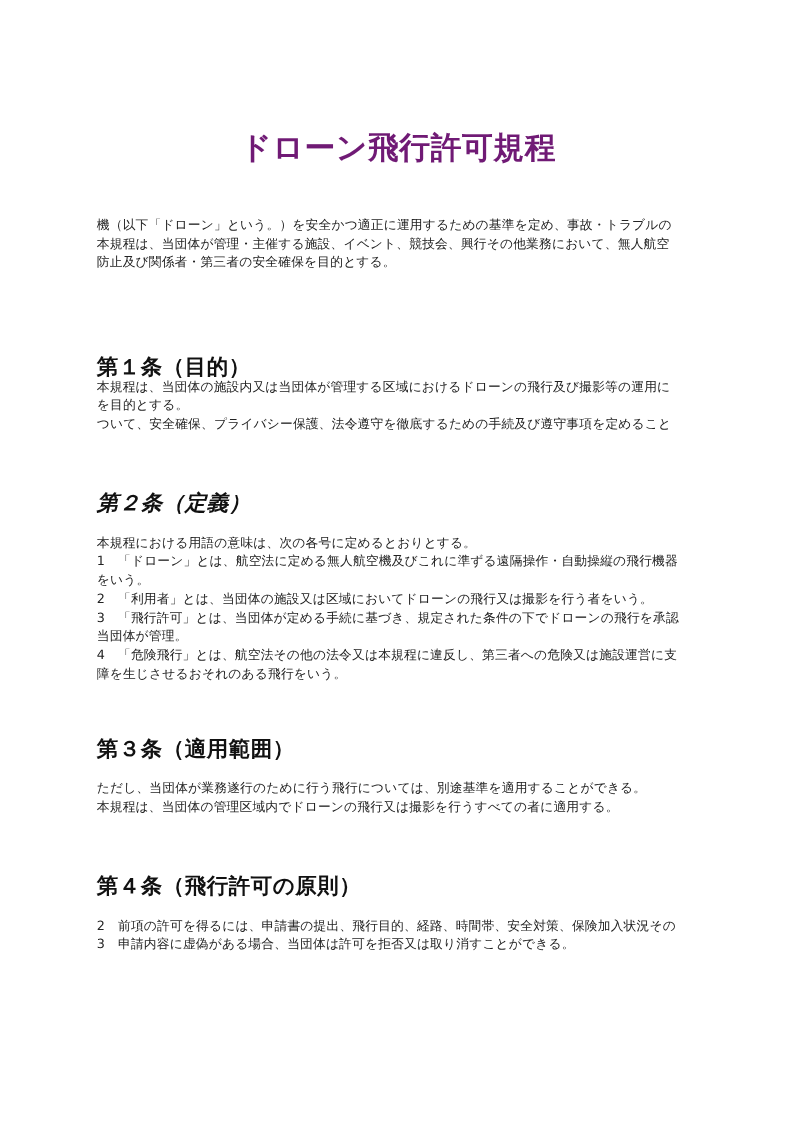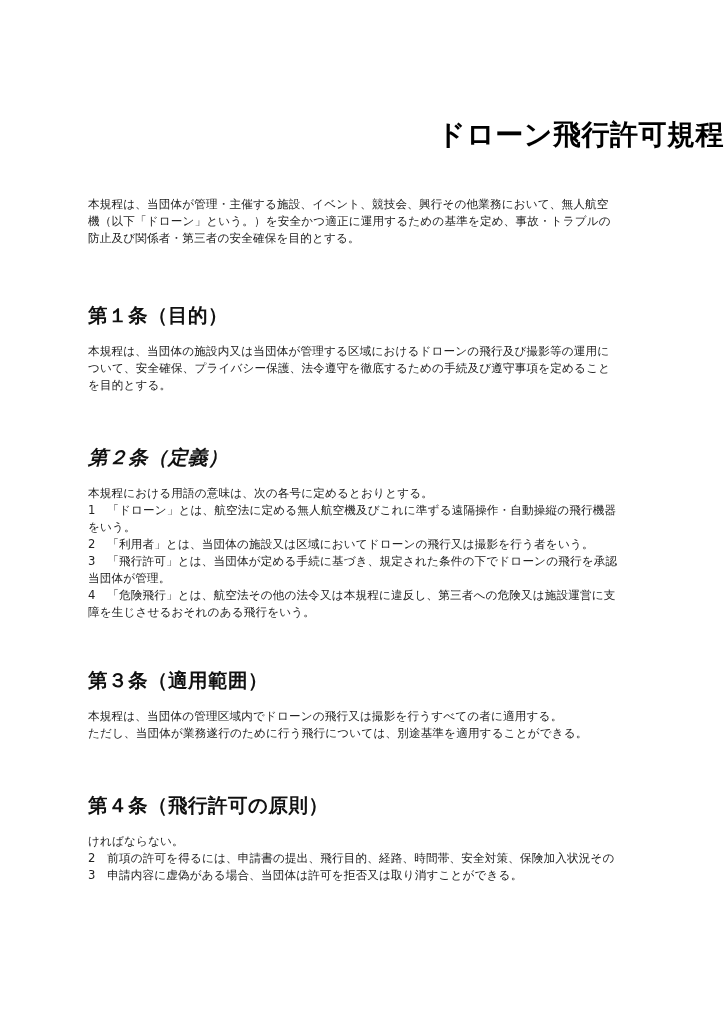--- a/index.html
+++ b/index.html
@@ -4,71 +4,70 @@
   <style>
     html, body { margin: 0; padding: 0; background: #ffffff; }
     body {
       width: 724px; height: 1024px; position: relative; overflow: hidden;
       font-family: "DejaVu Sans", "Liberation Sans", sans-serif;
       color: #1a1a1a;
     }
     .page { position: absolute; left: 0; top: 0; width: 724px; height: 1024px; }
     .title {
       position: absolute; left: 0; width: 724px; top: 116px;
-      text-align: right; font-size: 28px; font-weight: bold; letter-spacing: 0.5px;
-      color: #000000;
+      text-align: center; font-size: 28px; font-weight: bold; letter-spacing: 0.5px;
+      color: #701a75;
     }
     .block { position: absolute; left: 88px; width: 548px; }
     .para {
       font-size: 11.6px; line-height: 17px; margin: 0; color: #222;
       letter-spacing: 0.15px;
     }
     .heading {
       position: absolute; left: 88px; font-size: 19.5px; font-weight: bold; color: #111;
       letter-spacing: 0.5px;
     }
   </style>
 </head>
 <body>
 
 <div class="page">
 
   <div class="title">ドローン飛行許可規程</div>
 
   <div class="block" style="top:196px;">
+    <p class="para">機（以下「ドローン」という。）を安全かつ適正に運用するための基準を定め、事故・トラブルの</p>
     <p class="para">本規程は、当団体が管理・主催する施設、イベント、競技会、興行その他業務において、無人航空</p>
-    <p class="para">機（以下「ドローン」という。）を安全かつ適正に運用するための基準を定め、事故・トラブルの</p>
     <p class="para">防止及び関係者・第三者の安全確保を目的とする。</p>
   </div>
 
-  <div class="heading" style="top:302px;">第１条（目的）</div>
+  <div class="heading" style="top:320px;">第１条（目的）</div>
   <div class="block" style="top:343px;">
     <p class="para">本規程は、当団体の施設内又は当団体が管理する区域におけるドローンの飛行及び撮影等の運用に</p>
+    <p class="para">を目的とする。</p>
     <p class="para">ついて、安全確保、プライバシー保護、法令遵守を徹底するための手続及び遵守事項を定めること</p>
-    <p class="para">を目的とする。</p>
   </div>
 
   <div class="heading" style="top:444px;font-style:italic;">第２条（定義）</div>
   <div class="block" style="top:485px;">
     <p class="para">本規程における用語の意味は、次の各号に定めるとおりとする。</p>
     <p class="para">1　「ドローン」とは、航空法に定める無人航空機及びこれに準ずる遠隔操作・自動操縦の飛行機器</p>
     <p class="para">をいう。</p>
     <p class="para">2　「利用者」とは、当団体の施設又は区域においてドローンの飛行又は撮影を行う者をいう。</p>
     <p class="para">3　「飛行許可」とは、当団体が定める手続に基づき、規定された条件の下でドローンの飛行を承認</p>
     <p class="para">当団体が管理。</p>
     <p class="para">4　「危険飛行」とは、航空法その他の法令又は本規程に違反し、第三者への危険又は施設運営に支</p>
     <p class="para">障を生じさせるおそれのある飛行をいう。</p>
   </div>
 
   <div class="heading" style="top:667px;text-align:right;">第３条（適用範囲）</div>
   <div class="block" style="top:708px;">
+    <p class="para">ただし、当団体が業務遂行のために行う飛行については、別途基準を適用することができる。</p>
     <p class="para">本規程は、当団体の管理区域内でドローンの飛行又は撮影を行うすべての者に適用する。</p>
-    <p class="para">ただし、当団体が業務遂行のために行う飛行については、別途基準を適用することができる。</p>
   </div>
 
   <div class="heading" style="top:792px;">第４条（飛行許可の原則）</div>
   <div class="block" style="top:833px;">
-    <p class="para">ければならない。</p>
     <p class="para">2　前項の許可を得るには、申請書の提出、飛行目的、経路、時間帯、安全対策、保険加入状況その</p>
     <p class="para">3　申請内容に虚偽がある場合、当団体は許可を拒否又は取り消すことができる。</p>
   </div>
 
 </div>
 
 </body></html>

